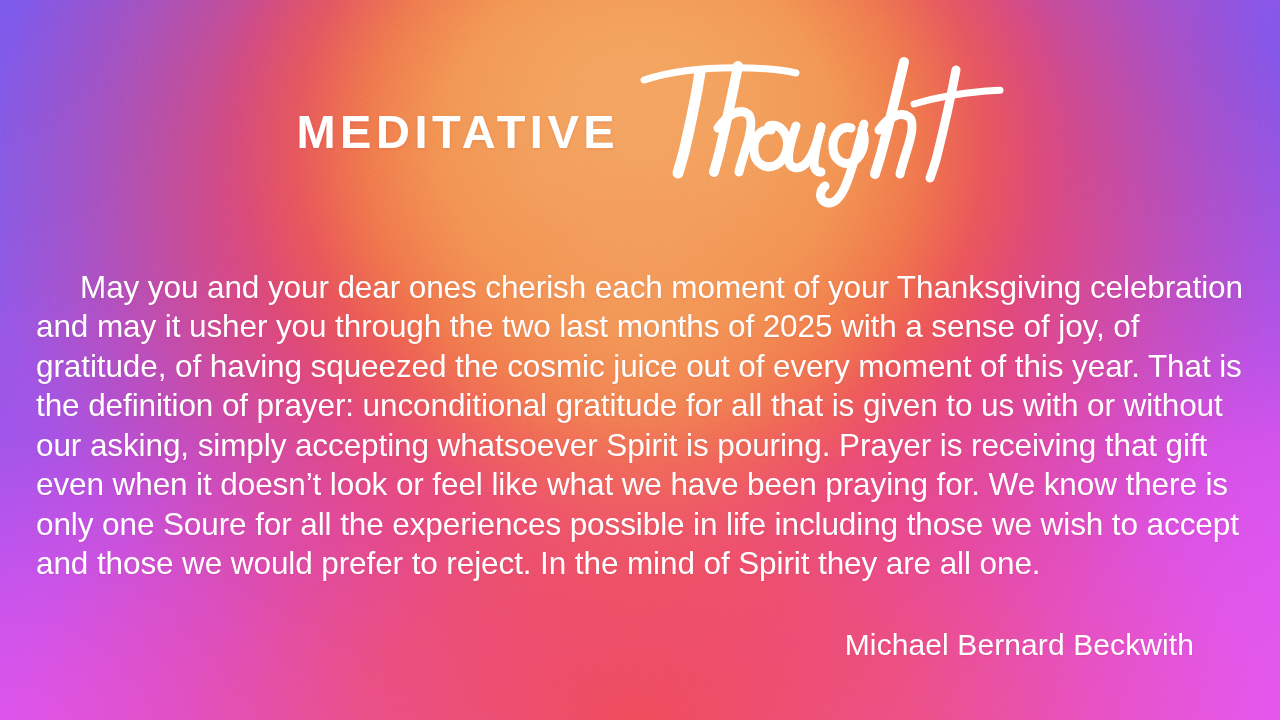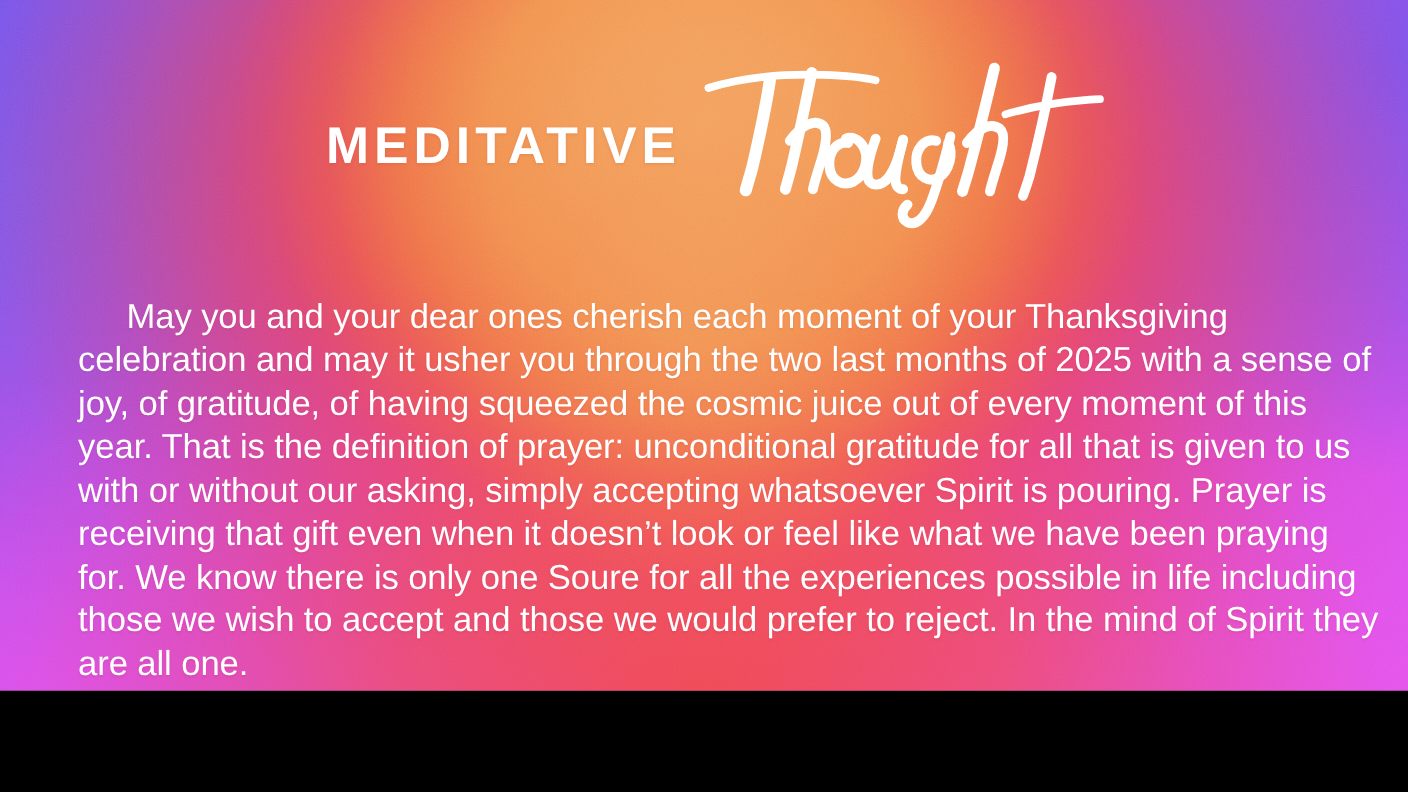--- a/index.html
+++ b/index.html
@@ -9,21 +9,21 @@
     background: #000;
   }
   body {
     font-family: "Liberation Sans", sans-serif;
   }
 
   
   #slide {
     position: relative;
     width: 1280px;
-    height: 628px;
+    height: 720px;
     overflow: hidden;
     background: #7f1d1d;
     -webkit-font-smoothing: antialiased;
   }
 
   
   
   .bg-layer {
     position: absolute;
     inset: 0;
@@ -175,21 +175,20 @@
     color: #FFFFFF;
     font-family: "Liberation Sans", sans-serif;
     font-size: 31.5px;
     font-weight: 300;
     line-height: 39.5px;
     letter-spacing: -0.1px;
     text-indent: 44px;
     text-align: left;
     white-space: pre-wrap;
     text-shadow: 0 1px 2px rgba(150,40,60,0.12);
-    margin-left: 35px;
   }
 
   
   #attribution-block {
     position: absolute;
     right: 86px;
     top: 626px;
     text-align: left;
   }
 

